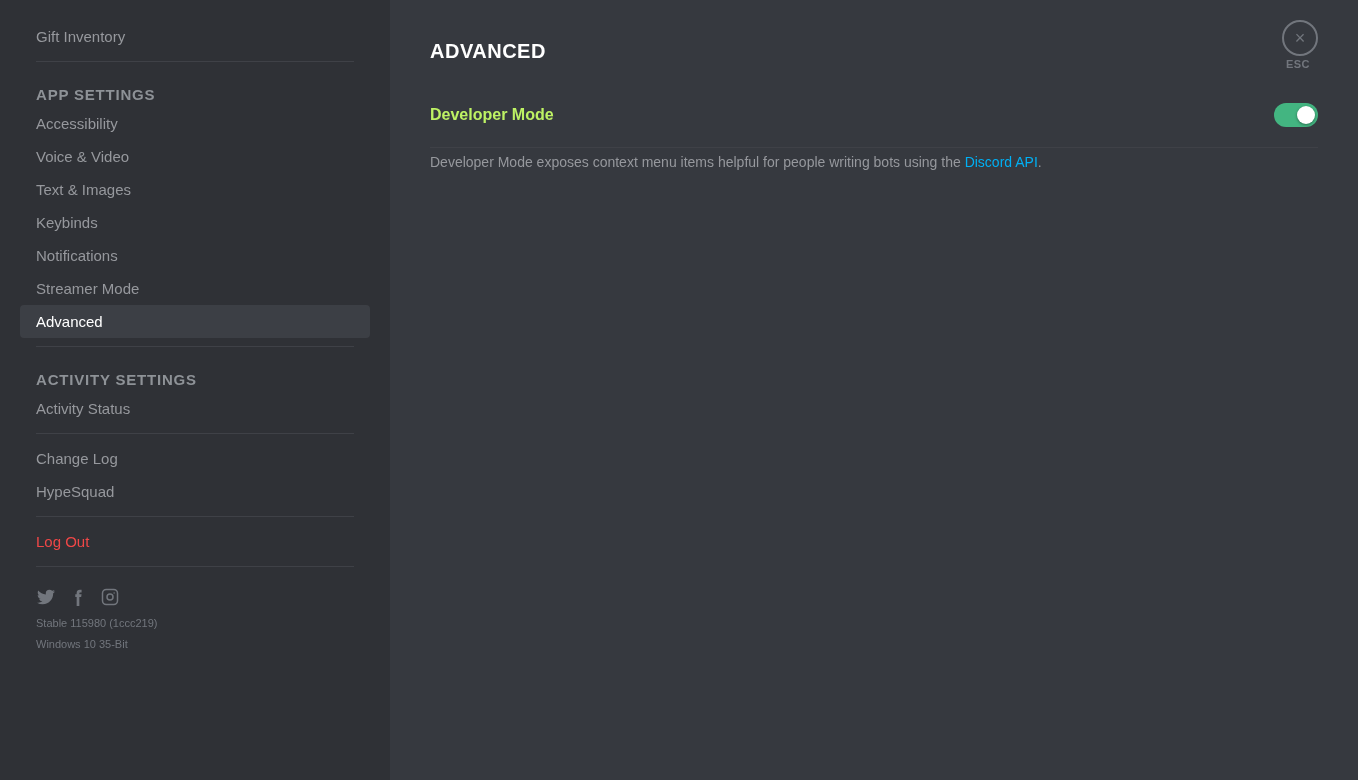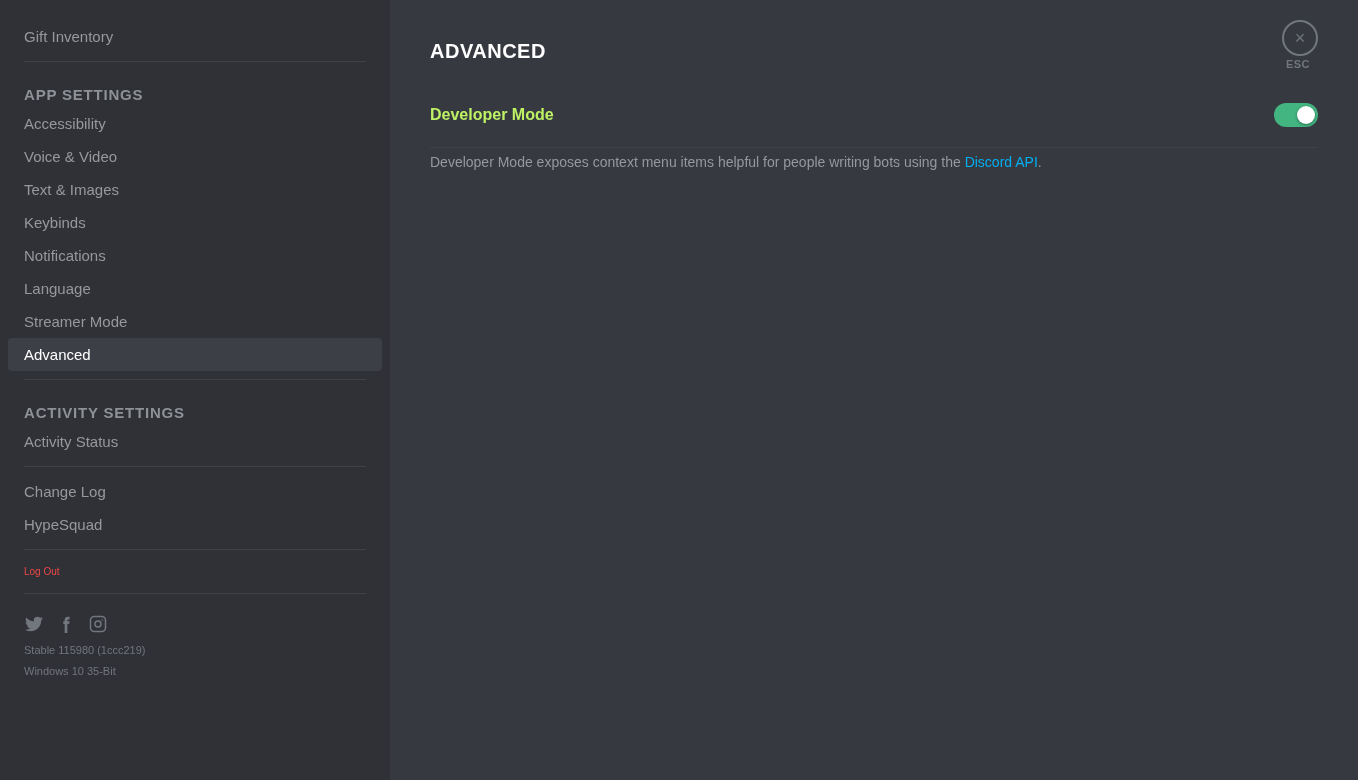--- a/index.html
+++ b/index.html
@@ -18,21 +18,21 @@
       width: 390px;
       min-width: 390px;
       background: #2f3136;
       padding: 20px 0 20px 0;
       overflow-y: auto;
       display: flex;
       flex-direction: column;
     }
 
     .sidebar-nav {
-      padding: 0 8px;
+      padding: 0 20px;
     }
 
     .sidebar-item {
       display: block;
       padding: 8px 10px 8px 16px;
       border-radius: 4px;
       cursor: pointer;
       font-size: 15px;
       color: #96989d;
       text-decoration: none;
@@ -54,21 +54,21 @@
     }
 
     .sidebar-divider {
       height: 1px;
       background: #3f4147;
       margin: 8px 16px;
     }
 
     .sidebar-item.logout {
       color: #f04747;
-      font-size: 10px;
+      font-size: 15px;
     }
 
     .sidebar-footer {
       padding: 8px 16px;
       display: flex;
       flex-direction: column;
       gap: 4px;
     }
 
     .social-icons {
@@ -223,21 +223,20 @@
 
     <div class="sidebar-divider"></div>
 
     <div class="sidebar-section-label">APP SETTINGS</div>
 
     <div class="sidebar-item">Accessibility</div>
     <div class="sidebar-item">Voice &amp; Video</div>
     <div class="sidebar-item">Text &amp; Images</div>
     <div class="sidebar-item">Keybinds</div>
     <div class="sidebar-item">Notifications</div>
-    <div class="sidebar-item">Language</div>
     <div class="sidebar-item">Streamer Mode</div>
     <div class="sidebar-item active">Advanced</div>
 
     <div class="sidebar-divider"></div>
 
     <div class="sidebar-section-label">ACTIVITY SETTINGS</div>
 
     <div class="sidebar-item">Activity Status</div>
 
     <div class="sidebar-divider"></div>

